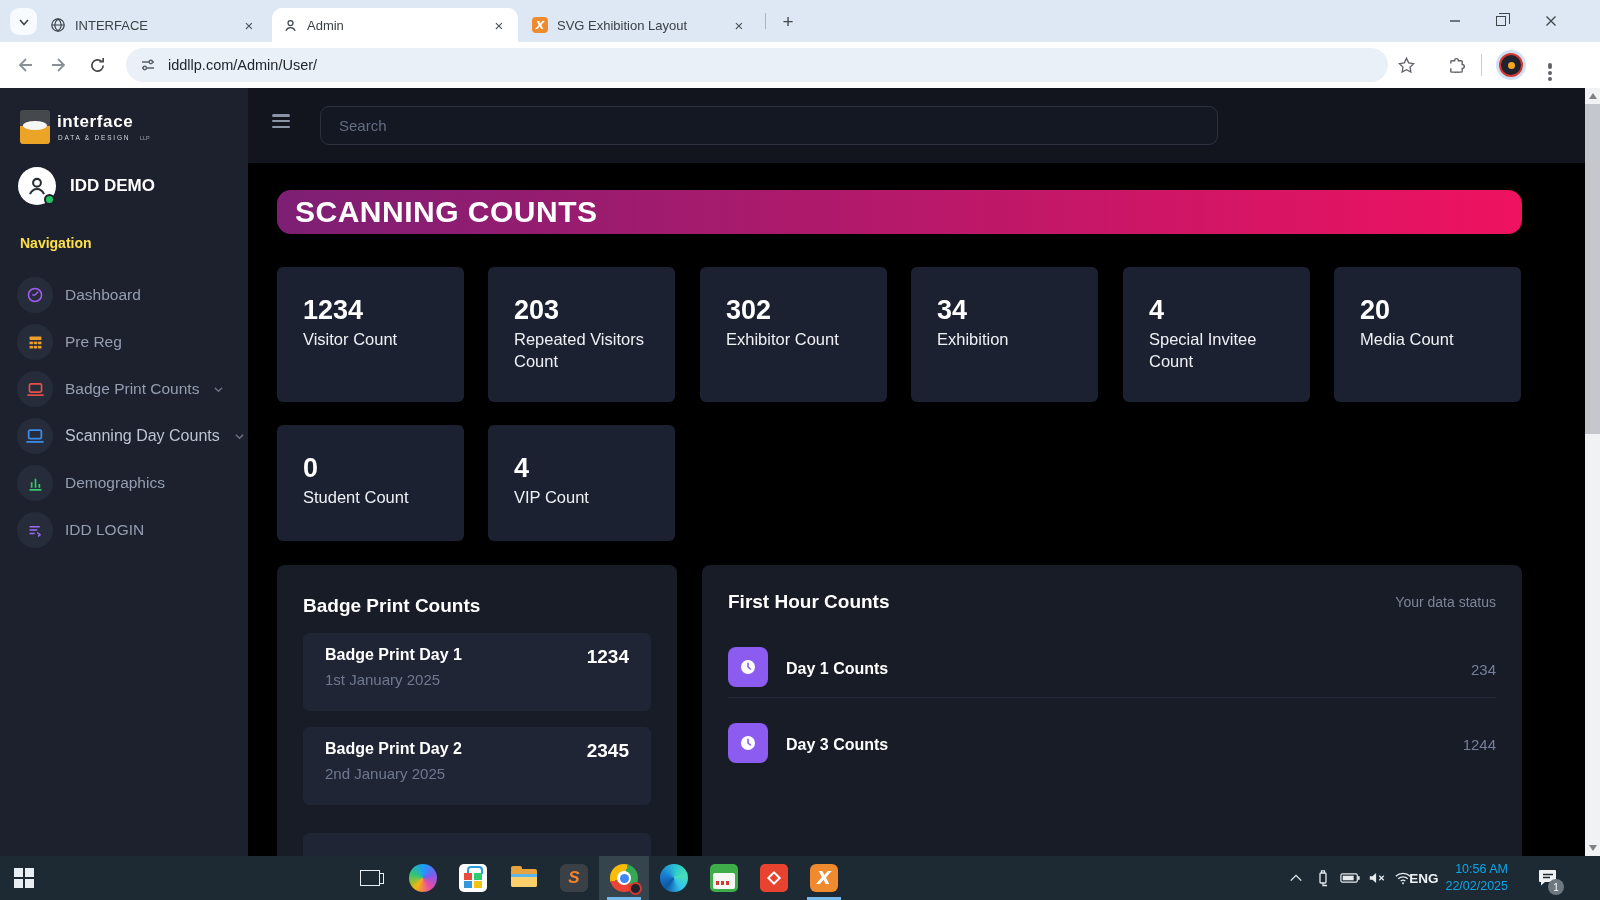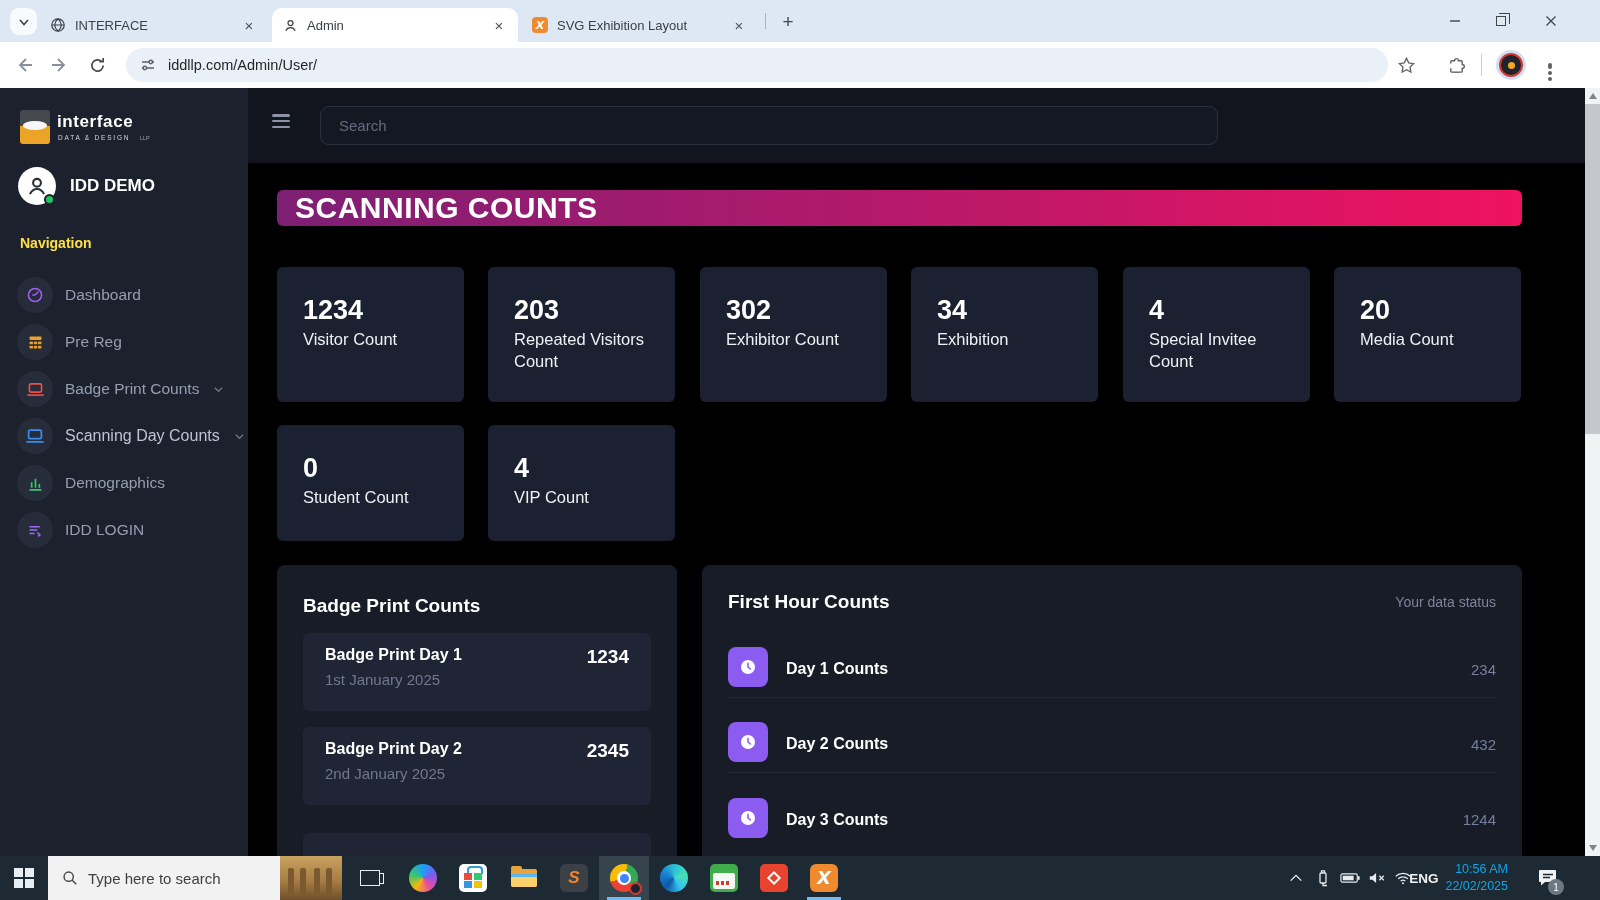--- a/index.html
+++ b/index.html
@@ -56,21 +56,21 @@
   
   .content{position:absolute;left:248px;top:0;width:1337px;height:768px}
   .topbar{position:absolute;left:0;top:0;width:100%;height:75px;background:#12151e}
   .hamburger{position:absolute;left:24px;top:26px;width:18px;height:14px;display:flex;flex-direction:column;justify-content:space-between}
   .hamburger i{display:block;height:2.5px;border-radius:2px;background:#8a93a8}
   .gsearch{position:absolute;left:72px;top:18px;width:898px;height:39px;border-radius:9px;border:1px solid #2c3140;background:#141823;color:#cfd4e0;font-size:15px;padding:0 18px;outline:none}
   .gsearch::placeholder{color:#646c80}
 
   
   .main{position:absolute;left:0;top:75px;width:100%;height:693px;background:#000}
-  .banner{position:absolute;left:29px;top:27px;width:1245px;height:36px;border-radius:6px;background:linear-gradient(90deg,#7d1f74,#ef1260);display:flex;align-items:center;padding-left:18px}
+  .banner{position:absolute;left:29px;top:27px;width:1245px;height:44px;border-radius:14px;background:linear-gradient(90deg,#7d1f74,#ef1260);display:flex;align-items:center;padding-left:18px}
   .banner h1{font-size:30px;font-weight:800;letter-spacing:.5px;color:#fff}
   .stat{position:absolute;width:187px;border-radius:6px;background:#1b2130;padding:28px 14px 0 26px}
   .stat .v{font-size:27px;font-weight:800;color:#fff}
   .stat .l{font-size:16.5px;color:#eef0f4;margin-top:3px;line-height:1.32}
   .r1{top:104px;height:135px}
   .r2{top:262px;height:116px}
 
   .panel{position:absolute;top:402px;border-radius:8px;background:#171c27;padding:26px;height:380px}
   .panel h2{font-size:19px;font-weight:800;color:#fff}
   .bp-row{background:#1f2534;border-radius:6px;height:78px;margin-top:16px;padding:13px 22px;display:flex;align-items:flex-start}
@@ -406,30 +406,20 @@
           <div class="fh-row" style="margin-top:10px">
             <span class="fh-ico">
                 <svg width="20" height="20" viewBox="0 0 20 20">
                   <circle cx="10" cy="10" r="7" fill="#fff"></circle>
                   <path d="M10 6.2v3.8l2.4 2" stroke="#8c5cf0" stroke-width="1.6" fill="none" stroke-linecap="round"></path>
                 </svg>
               </span>
             <span class="fh-title">Day 1 Counts</span>
             <span class="fh-val">234</span>
           </div>
-          <div class="fh-row">
-            <span class="fh-ico">
-                <svg width="20" height="20" viewBox="0 0 20 20">
-                  <circle cx="10" cy="10" r="7" fill="#fff"></circle>
-                  <path d="M10 6.2v3.8l2.4 2" stroke="#8c5cf0" stroke-width="1.6" fill="none" stroke-linecap="round"></path>
-                </svg>
-              </span>
-            <span class="fh-title">Day 2 Counts</span>
-            <span class="fh-val">432</span>
-          </div>
           <div class="fh-row last">
             <span class="fh-ico">
                 <svg width="20" height="20" viewBox="0 0 20 20">
                   <circle cx="10" cy="10" r="7" fill="#fff"></circle>
                   <path d="M10 6.2v3.8l2.4 2" stroke="#8c5cf0" stroke-width="1.6" fill="none" stroke-linecap="round"></path>
                 </svg>
               </span>
             <span class="fh-title">Day 3 Counts</span>
             <span class="fh-val">1244</span>
           </div>
@@ -447,33 +437,20 @@
   <div class="taskbar">
     <div class="tb-slot" style="left:0;width:48px">
       <span class="win-logo">
           <i></i>
           <i></i>
           <i></i>
           <i></i>
         </span>
     </div>
 
-    <div class="tsearch">
-      <svg width="16" height="16" viewBox="0 0 18 18" fill="none" stroke="#454545" stroke-width="1.6" style="margin-left:14px">
-          <circle cx="7.5" cy="7.5" r="5.2"></circle>
-          <path d="M11.5 11.5L16 16"></path>
-        </svg>
-      <span class="txt">Type here to search</span>
-      <span class="temple">
-          <i style="left:8px"></i>
-          <i style="left:20px"></i>
-          <i style="left:34px"></i>
-          <i style="left:46px"></i>
-        </span>
-    </div>
 
     <div class="tb-slot" style="left:346px;width:48px">
         <span class="taskview"></span>
       </div>
 
     <div class="appslot" style="left:398px">
         <span class="ico28 copilot"></span>
       </div>
     <div class="appslot" style="left:448px">
         <span class="ico28 store">

